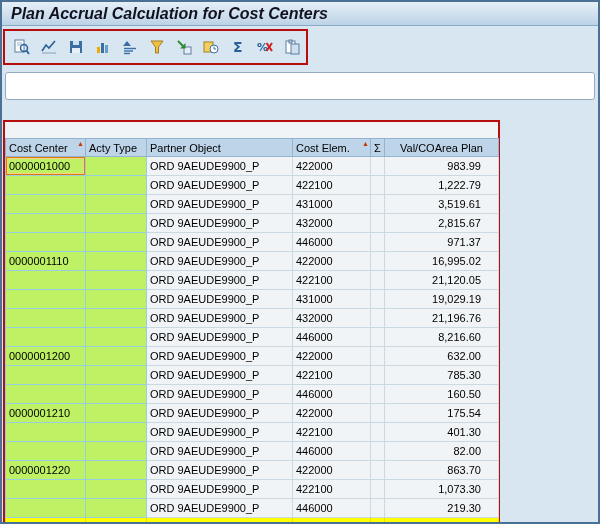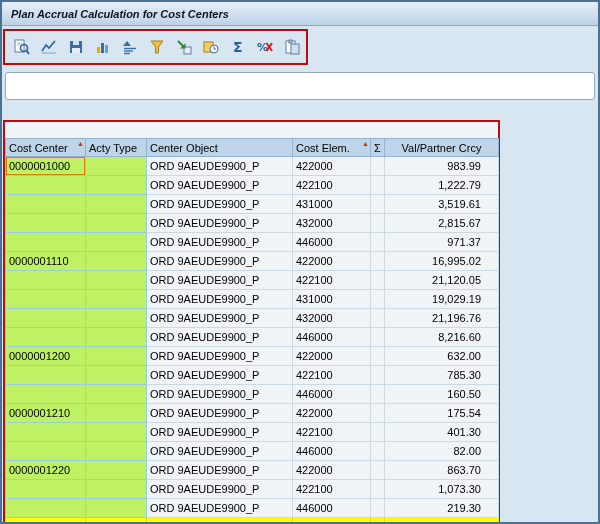--- a/index.html
+++ b/index.html
@@ -17,21 +17,21 @@
     overflow:hidden;
   }
   
   .titlebar {
     position:absolute; top:0; left:0; right:0; height:24px;
     background:linear-gradient(#e6eff8, #bcd3e6);
     border-bottom:1px solid #88a9c5;
     display:flex; align-items:center; padding:0 9px;
   }
   .titlebar .title-text {
-    font-size:11px; font-weight:bold; font-style:italic; color:#10121f;
+    font-size:16px; font-weight:bold; font-style:italic; color:#10121f;
     white-space:nowrap;
   }
   
   .toolbar-box {
     position:absolute; top:27px; left:1px; width:305px; height:36px;
     border:2px solid #b80d0d;
     display:flex; align-items:center; gap:7px; padding:2px 7px;
   }
   .icon-btn {
     width:21px; height:21px; border:1px solid transparent; background:transparent;
@@ -221,31 +221,31 @@
       <thead>
         <tr>
           <th>
             <span>Cost Center</span>
             <span class="sort-arrow">▲</span>
           </th>
           <th>
             <span>Acty Type</span>
           </th>
           <th>
-            <span>Center Object</span>
+            <span>Partner Object</span>
           </th>
           <th>
             <span>Cost Elem.</span>
             <span class="sort-arrow">▲</span>
           </th>
           <th class="center">
             <span>Σ</span>
           </th>
           <th class="center">
-            <span>Val/Partner Crcy</span>
+            <span>Val/COArea Plan</span>
           </th>
         </tr>
       </thead>
       <tbody>
           <tr>
     <td class="key selected">0000001000</td>
     <td class="key"></td>
     <td class="val">ORD 9AEUDE9900_P</td>
     <td class="val">422000</td>
     <td class="val"></td>

